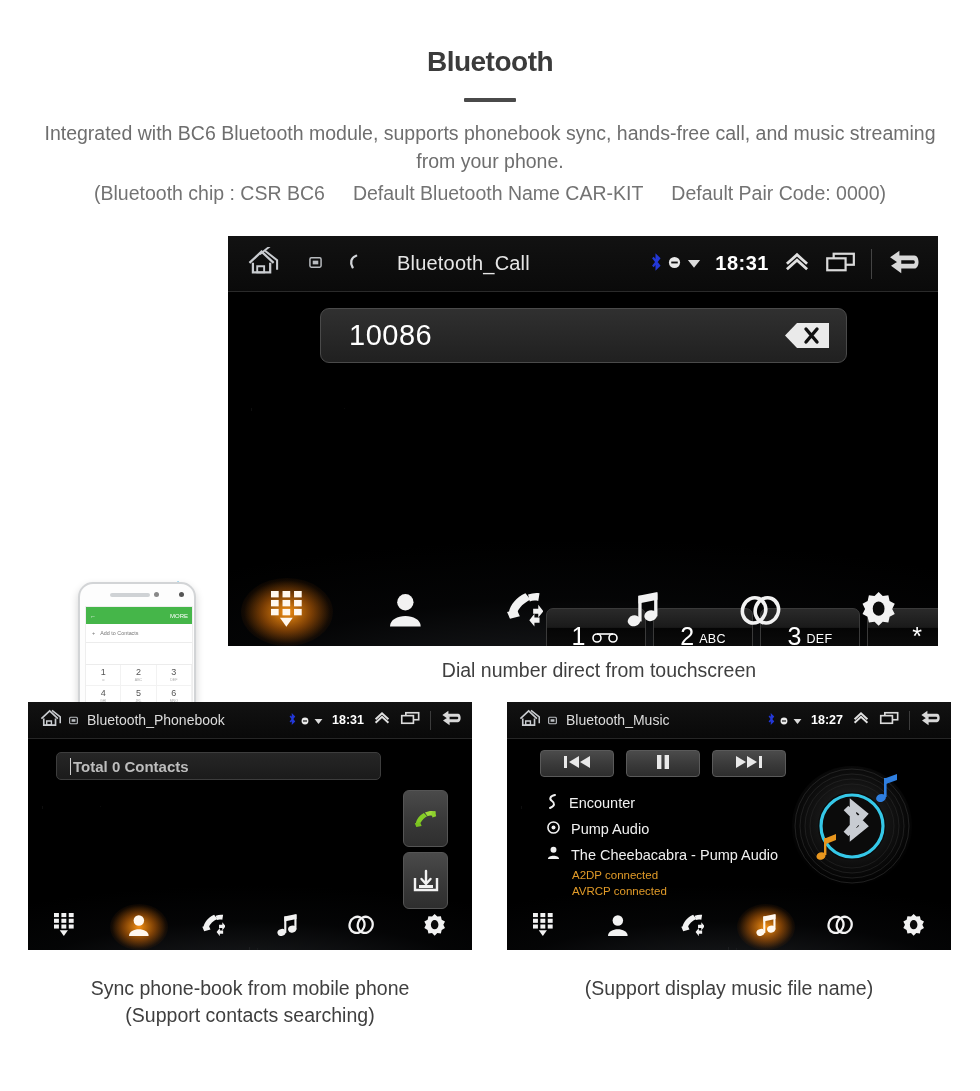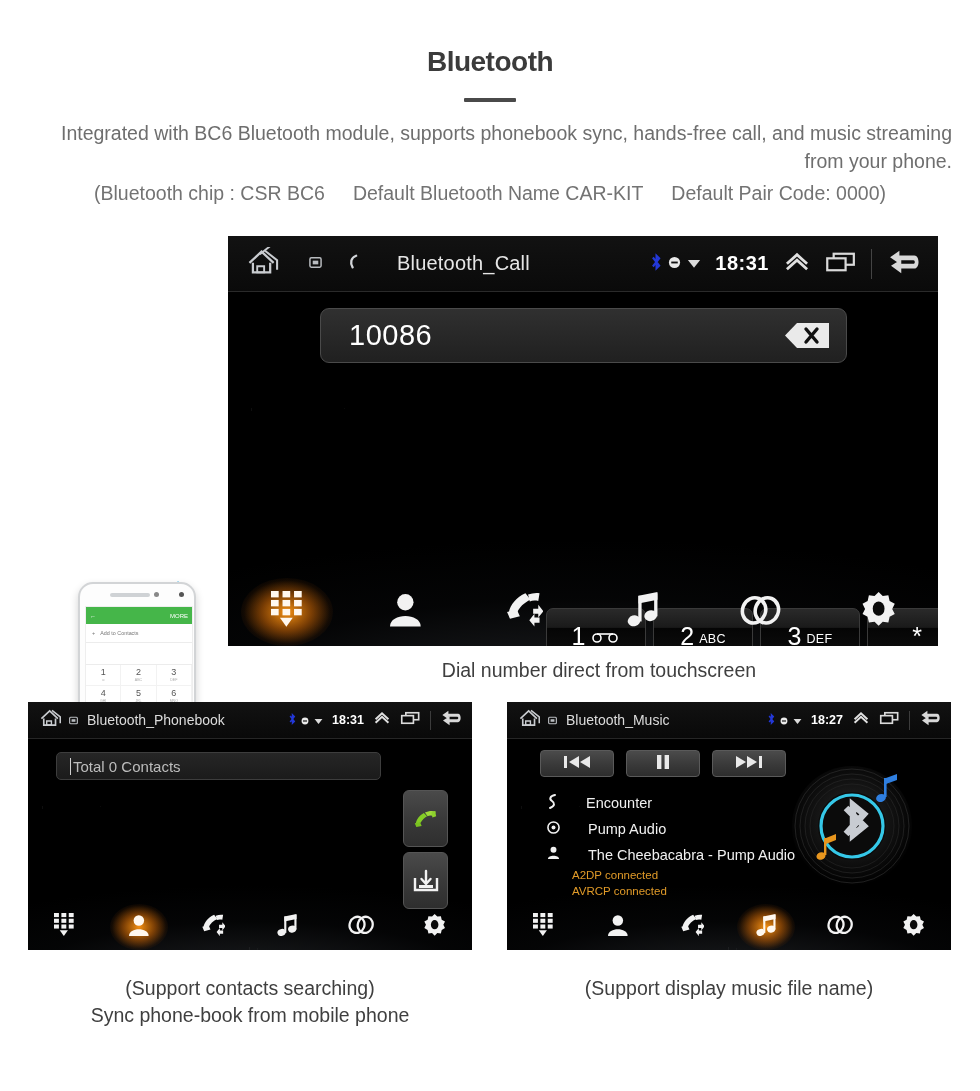--- a/index.html
+++ b/index.html
@@ -20,21 +20,21 @@
     letter-spacing: -0.5px;
     margin-top: 46px;
   }
   .title-rule {
     width: 52px; height: 4px;
     background: #4a4a4a;
     margin: 20px auto 0;
     border-radius: 1px;
   }
   .subtitle {
-    text-align: right;
+    text-align: center;
     font-size: 19.5px;
     color: #6e6e6e;
     line-height: 1.42;
     margin-top: 18px;
     padding: 0 28px;
   }
   .specline {
     text-align: center;
     font-size: 19.5px;
     color: #737373;
@@ -218,21 +218,21 @@
   .search-field {
     position:absolute; left:28px; top:50px;
     width: 325px; height: 28px;
     background: linear-gradient(#262626,#1b1b1b);
     border:1px solid #3d3d3d;
     border-radius:5px;
     display:flex; align-items:center;
     z-index:3;
   }
   .search-caret { width:1px; height:17px; background:#cfcfcf; margin-left:13px;}
-  .search-text { color:#bdbdbd; font-size:15px; margin-left:2px;}
+  .search-text { color:#bdbdbd; font-size:15px; margin-left:2px;font-weight:bold;}
 
   .side-btn {
     position:absolute; left: 375px;
     width: 45px; height: 57px;
     background: linear-gradient(#4a4a4a, #3a3a3a 50%, #2e2e2e);
     border:1px solid #555;
     border-radius:6px;
     display:flex; align-items:center; justify-content:center;
     z-index:3;
   }
@@ -254,21 +254,21 @@
 
   
   .mp-controls { position:absolute; left:33px; top:48px; display:flex; gap:12px; z-index:3;}
   .mp-btn {
     width: 74px; height: 27px;
     background: linear-gradient(#4b4b4b,#3a3a3a 52%,#2d2d2d);
     border:1px solid #5a5a5a; border-radius:4px;
     display:flex; align-items:center; justify-content:center;
   }
   .mp-list { position:absolute; left:40px; top: 88px; z-index:3; }
-  .mp-row { display:flex; align-items:center; gap:28px; height: 26px;}
+  .mp-row { display:flex; align-items:center; gap:11px; height: 26px;}
   .mp-row .lbl { color:#f0f0f0; font-size:14.5px;}
   .mp-status { color:#e09a28; font-size:11.5px; margin-left: 25px; line-height: 1.35;}
   .disc { position:absolute; left: 283px; top: 62px; z-index:2;}
 </style>
 </head>
 <body>
 
 <div class="page-title">Bluetooth</div>
 <div class="title-rule"></div>
 <div class="subtitle">Integrated with BC6 Bluetooth module, supports phonebook sync, hands-free call, and music streaming from your phone.</div>
@@ -640,22 +640,22 @@
       <div class="p-navbtn">
         <span class="glyph"><svg width="21.32" height="22.959999999999997" viewBox="0 0 26 28">
       <path d="M13 0 L16.2 3.2 L20.6 2.6 L21.6 7 L25.6 9.2 L23.6 13.2 L25.6 17.2 L21.6 19.4 L20.6 23.8 L16.2 23.2 L13 26.4 L9.8 23.2 L5.4 23.8 L4.4 19.4 L0.4 17.2 L2.4 13.2 L0.4 9.2 L4.4 7 L5.4 2.6 L9.8 3.2 Z" fill="#f2f2f2"></path>
       <ellipse cx="13" cy="13" rx="4.6" ry="5.6" fill="#0a0a0a"></ellipse>
           </svg></span>
       </div>
     </div>
 </div>
 
 <div class="caption" style="left:28px; top: 975px; width: 444px;">
+  <div>Sync phone-book from mobile phone</div>
   <div>(Support contacts searching)</div>
-  <div>Sync phone-book from mobile phone</div>
 </div>
 
 <div class="panel right">
   <div class="floor"></div>
   <div class="p-statusbar">
     <span>
       <svg width="26" height="20" viewBox="0 0 44 34">
         <path d="M4 18 L18 5 L32 18" fill="none" stroke="#c9ccd0" stroke-width="2.8"></path>
         <path d="M8 18 L8 29 L28 29 L28 18" fill="none" stroke="#c9ccd0" stroke-width="2.8"></path>
         <path d="M13 22 L13 29 L21 29 L21 22 Z" fill="none" stroke="#c9ccd0" stroke-width="2.4"></path>

